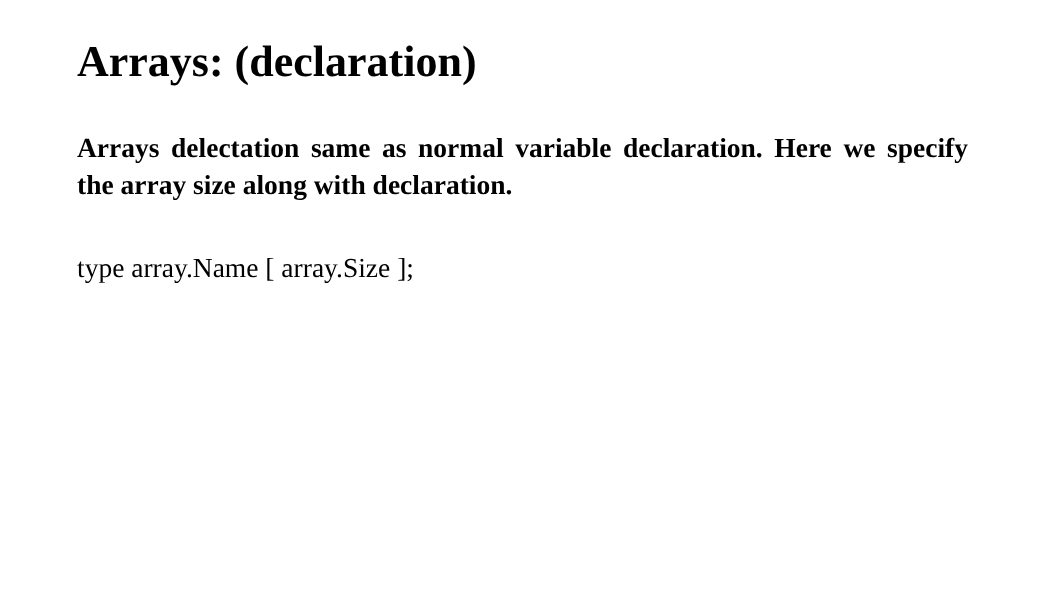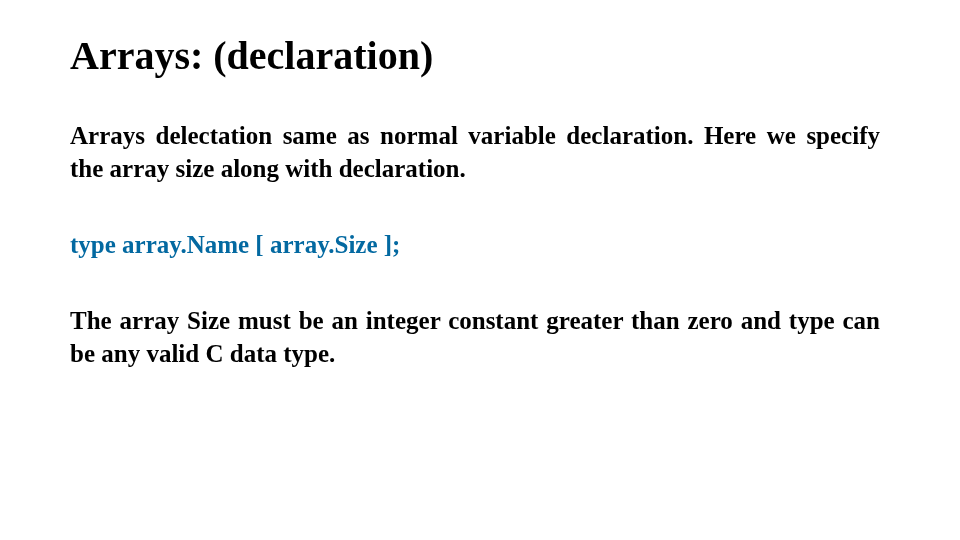--- a/index.html
+++ b/index.html
@@ -26,26 +26,25 @@
   .para {
     font-size: 25px;
     line-height: 1.3;
     margin: 0 0 46px 0;
     text-align: justify;
     text-justify: inter-word;
     font-weight: bold;
   }
   .syntax {
     font-size: 25px;
-    font-weight: bold;
-    color: #0369a1;
+    font-weight: normal;
+    color: #000000;
     margin: 0 0 46px 0;
   }
 </style>
 </head>
 <body>
 
 <div class="slide">
   <h1 class="title">Arrays: (declaration)</h1>
   <p class="para">Arrays delectation same as normal variable declaration.  Here we specify the array size along with declaration.</p>
   <p class="syntax">type array.Name [ array.Size ];</p>
-  <p class="para">The array Size must be an integer constant greater than zero and type can be any valid C data type.</p>
 </div>
 
 </body></html>

